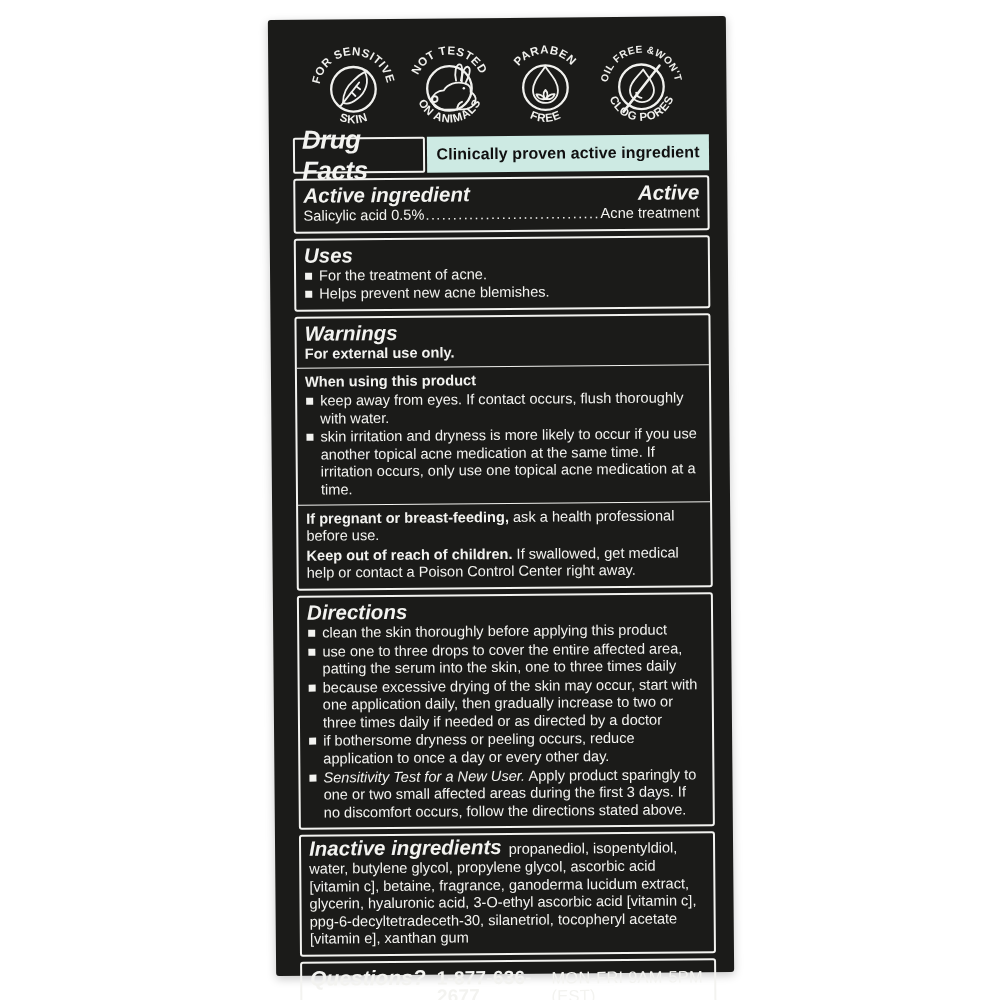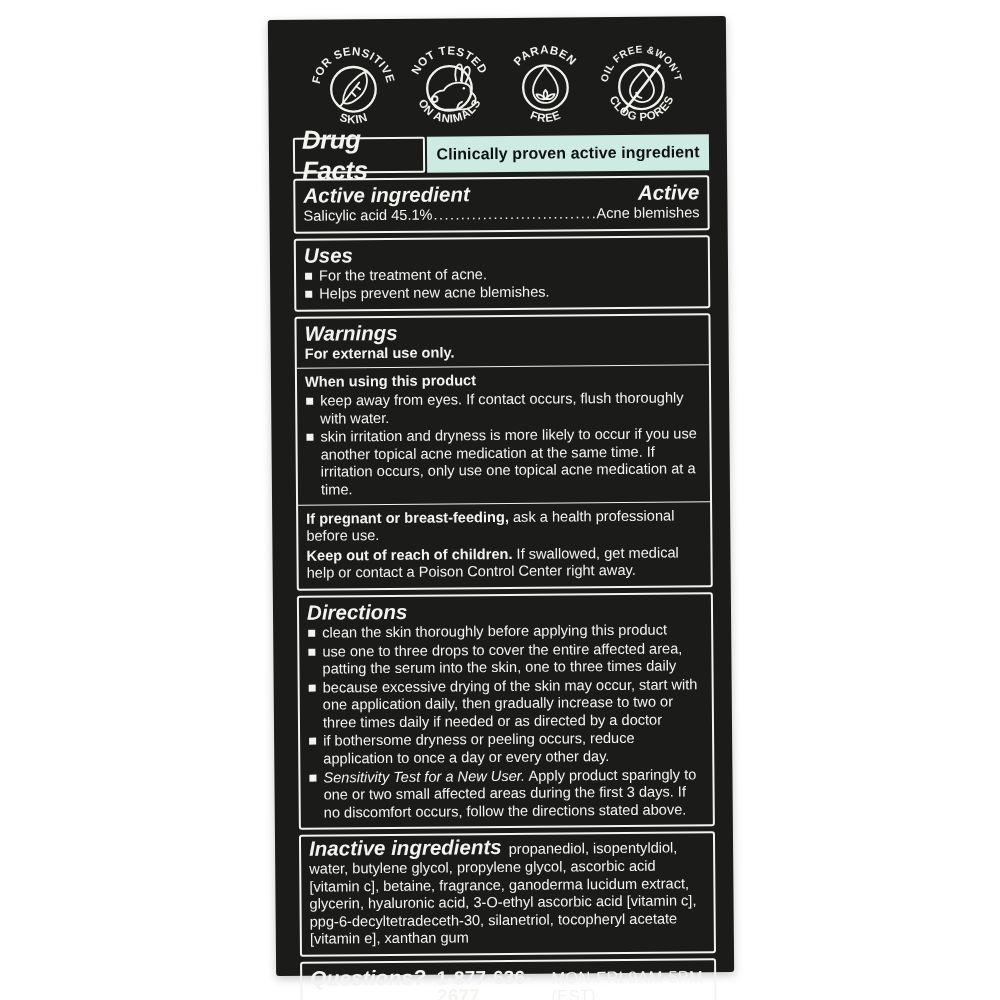--- a/index.html
+++ b/index.html
@@ -124,23 +124,23 @@
         </div>
         <div class="df-banner">Clinically proven active ingredient</div>
       </div>
 
       <section class="box">
         <div class="hrow">
           <span class="h">Active ingredient</span>
           <span class="h">Active</span>
         </div>
         <div class="irow">
-          <span>Salicylic acid 45.1%</span>
+          <span>Salicylic acid 0.5%</span>
           <span class="dots">............................................................</span>
-          <span>Acne blemishes</span>
+          <span>Acne treatment</span>
         </div>
       </section>
 
       <section class="box">
         <span class="h hblock">Uses</span>
         <div class="bl">
           <span class="sq"></span>
           <div>For the treatment of acne.</div>
         </div>
         <div class="bl">

